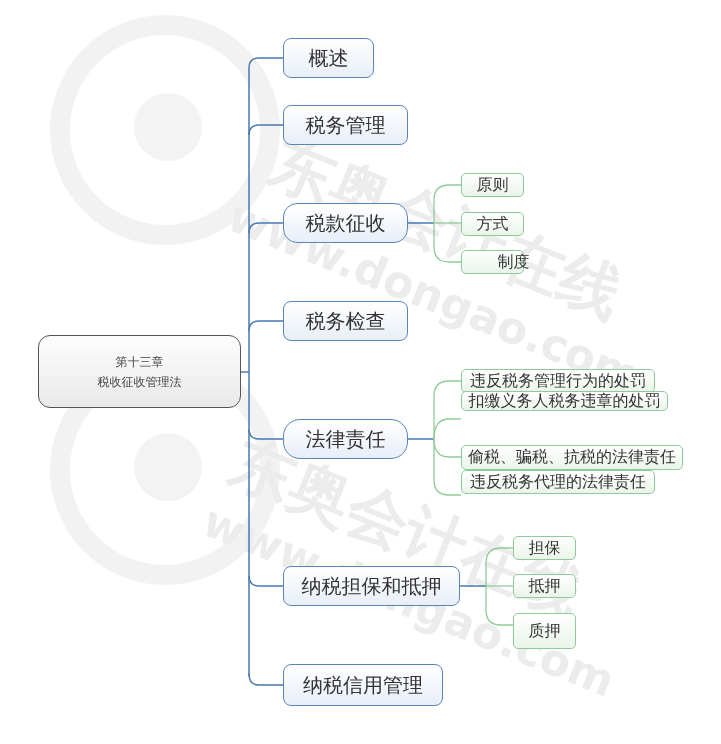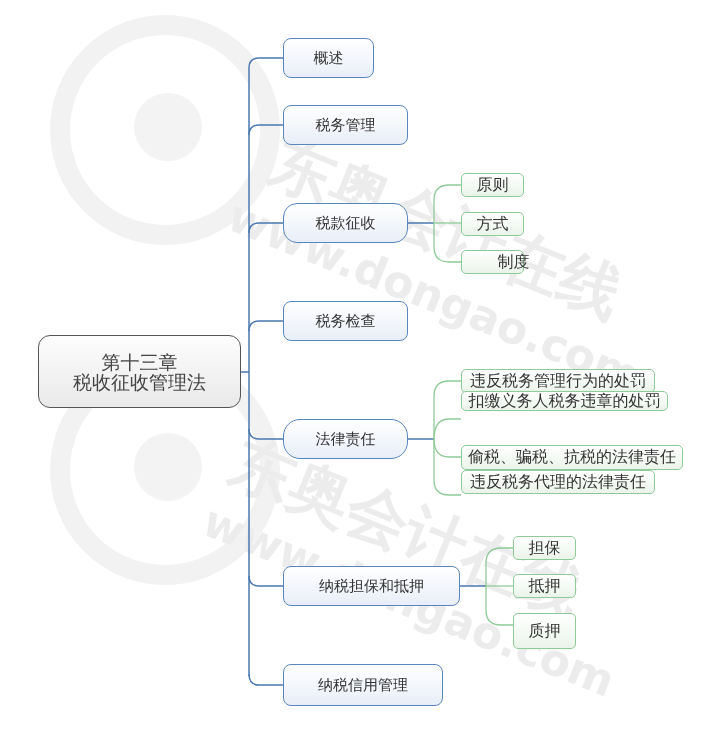--- a/index.html
+++ b/index.html
@@ -4,24 +4,24 @@
 <style>
   html, body { margin:0; padding:0; }
   body { width:721px; height:744px; background:#ffffff; position:relative; overflow:hidden;
          font-family: "DejaVu Sans", "Liberation Sans", sans-serif; }
   .wm { position:absolute; pointer-events:none; }
   .wm-text { position:absolute; color:#ececec; font-weight:bold; white-space:nowrap; transform-origin:left top; }
   svg.lines { position:absolute; left:0; top:0; }
   .node { position:absolute; box-sizing:border-box; display:flex; align-items:center; justify-content:center;
           white-space:nowrap; color:#333; }
   .root { border:1px solid #555; border-radius:12px;
-          background:linear-gradient(#fdfdfd, #e9e9e9); font-size:19px; line-height:20px;
+          background:linear-gradient(#fdfdfd, #e9e9e9); font-size:12px; line-height:20px;
           flex-direction:column; color:#444; }
   .main { border:1.5px solid #5b86bd; border-radius:8px;
-          background:linear-gradient(#ffffff, #e8eef8); font-size:15px; }
+          background:linear-gradient(#ffffff, #e8eef8); font-size:20px; }
   .sub { border:1.5px solid #8fcb98; border-radius:5px;
          background:linear-gradient(#ffffff, #eaf4ea); font-size:16px; color:#333; }
 </style>
 </head>
 <body>
 
 <div class="wm" style="left:0;top:0;width:721px;height:744px;">
   <svg width="721" height="744">
     <circle cx="165" cy="130" r="105" fill="none" stroke="#f2f2f2" stroke-width="20"></circle>
     <circle cx="168" cy="127" r="34" fill="#f3f3f3"></circle>

